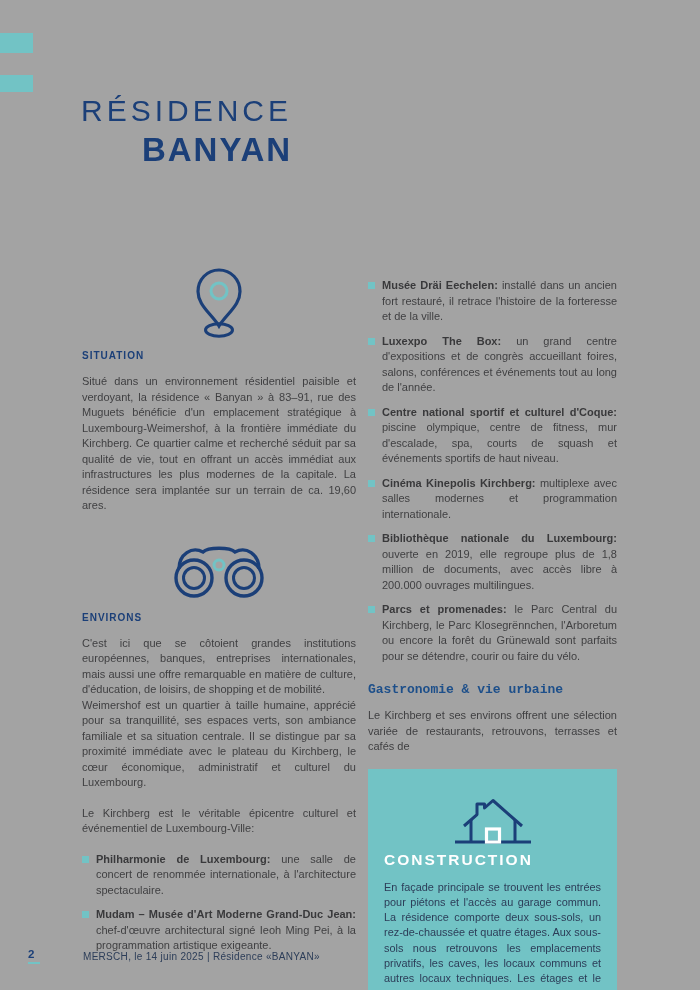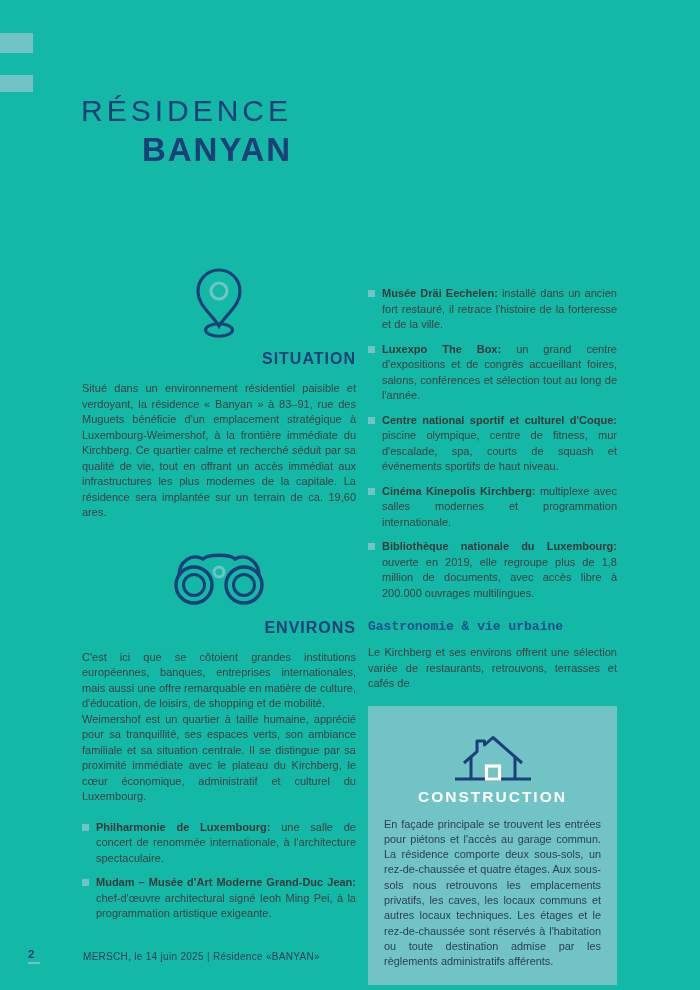--- a/index.html
+++ b/index.html
@@ -1,51 +1,51 @@
 <!DOCTYPE html>
 <html lang="fr"><head>
 <meta charset="utf-8">
 <style>
   html,body{margin:0;padding:0;background:#e7e6e4;}
   .page{
     position:relative;width:700px;height:990px;margin:0 auto;
-    background:#14b8a6;overflow:hidden;
+    background:#a3a3a3;overflow:hidden;
     font-family:"Liberation Sans",sans-serif;color:#3f3f41;
   }
   
   .bar{position:absolute;left:0;width:33px;background:#72c3c5;}
   .bar-1{top:33px;height:20px;}
   .bar-2{top:75px;height:17px;}
   
   .title{position:absolute;left:81px;top:94px;color:#1b3f78;}
   .title-line1{font-size:30px;font-weight:400;letter-spacing:4px;line-height:34px;}
   .title-line2{font-size:33px;font-weight:700;letter-spacing:2px;line-height:38px;margin-top:3px;text-align:right;}
   
   .columns{position:absolute;left:82px;top:266px;display:flex;gap:12px;}
   .col-left{width:274px;}
   .col-right{width:249px;padding-top:12px;}
   .body-text{font-size:11px;line-height:15.5px;text-align:justify;margin:0;}
   .mb{margin-bottom:15px;}
   .section-heading{
-    font-size:16px;font-weight:700;letter-spacing:1px;color:#1b3f78;
-    text-align:right;margin:0 0 13px;
+    font-size:10px;font-weight:700;letter-spacing:1px;color:#1b3f78;
+    text-align:left;margin:0 0 13px;
   }
   .sub-heading{font-size:13px;font-weight:700;color:#1d4f8a;margin:18px 0 11px;font-family:Liberation Mono, monospace;}
   .icon-wrap{display:flex;justify-content:center;margin:0 0 12px;}
   .icon-wrap.env{margin-top:24px;}
   .bullets{list-style:none;margin:0;padding:0;}
-  .bullets li{display:flex;margin:8px 0 9px;}
+  .bullets li{display:flex;margin:0 0 9px;}
   .marker{flex:0 0 auto;width:7px;height:7px;background:#72c3c5;margin:4px 7px 0 0;}
   .bullets b{color:#39393b;}
   
   .construction{background:#72c3c5;margin-top:14px;padding:14px 16px 16px;}
   .construction .icon-wrap{margin:2px 0 4px;}
   .construction-heading{
     font-size:15.5px;font-weight:700;letter-spacing:2px;color:#ffffff;
-    text-align:center;margin:2px 0 11px;
+    margin:2px 0 11px;
   }
   .construction .body-text{color:#2c3d58;font-size:10.9px;line-height:15.3px;}
   
   .page-number{position:absolute;left:28px;top:948px;color:#1b3f78;font-size:11.5px;font-weight:700;}
   .page-number-underline{width:12px;height:2px;background:#72c3c5;margin-top:2px;}
   .footer-text{position:absolute;left:83px;top:951px;color:#2c3d58;font-size:10px;letter-spacing:0.3px;}
   svg{display:block;}
 </style>
 </head>
 <body>
@@ -81,53 +81,58 @@
           <circle cx="23" cy="40" r="10.5" stroke="#1b3f78" stroke-width="3"></circle>
           <circle cx="73" cy="40" r="18" stroke="#1b3f78" stroke-width="3.4"></circle>
           <circle cx="73" cy="40" r="10.5" stroke="#1b3f78" stroke-width="3"></circle>
           <circle cx="48" cy="27" r="5" stroke="#72c3c5" stroke-width="3"></circle>
         </svg>
       </div>
       <h2 class="section-heading">ENVIRONS</h2>
       <p class="body-text">C'est ici que se côtoient grandes institutions européennes, banques, entreprises internationales, mais aussi une offre remarquable en matière de culture, d'éducation, de loisirs, de shopping et de mobilité.</p>
       <p class="body-text mb">Weimershof est un quartier à taille humaine, apprécié pour sa tranquillité, ses espaces verts, son ambiance familiale et sa situation centrale. Il se distingue par sa proximité immédiate avec le plateau du Kirchberg, le cœur économique, administratif et culturel du Luxembourg.</p>
 
+      <p class="body-text mb">Le Kirchberg est le véritable épicentre culturel et événementiel de Luxembourg-Ville:</p>
       <ul class="bullets">
         <li>
           <span class="marker"></span>
           <p class="body-text"><b>Philharmonie de Luxembourg:</b> <span>une salle de concert de renommée internationale, à l'architecture spectaculaire.</span></p>
         </li>
         <li>
           <span class="marker"></span>
           <p class="body-text"><b>Mudam – Musée d'Art Moderne Grand-Duc Jean:</b> <span>chef-d'œuvre architectural signé Ieoh Ming Pei, à la programmation artistique exigeante.</span></p>
         </li>
       </ul>
     </div>
 
     <div class="col-right">
       <ul class="bullets">
         <li>
           <span class="marker"></span>
           <p class="body-text"><b>Musée Dräi Eechelen:</b> <span>installé dans un ancien fort restauré, il retrace l'histoire de la forteresse et de la ville.</span></p>
         </li>
         <li>
           <span class="marker"></span>
-          <p class="body-text"><b>Luxexpo The Box:</b> <span>un grand centre d'expositions et de congrès accueillant foires, salons, conférences et sélection tout au long de l'année.</span></p>
+          <p class="body-text"><b>Luxexpo The Box:</b> <span>un grand centre d'expositions et de congrès accueillant foires, salons, conférences et événements tout au long de l'année.</span></p>
         </li>
         <li>
           <span class="marker"></span>
           <p class="body-text"><b>Centre national sportif et culturel d'Coque:</b> <span>piscine olympique, centre de fitness, mur d'escalade, spa, courts de squash et événements sportifs de haut niveau.</span></p>
         </li>
         <li>
           <span class="marker"></span>
           <p class="body-text"><b>Cinéma Kinepolis Kirchberg:</b> <span>multiplexe avec salles modernes et programmation internationale.</span></p>
         </li>
         <li>
           <span class="marker"></span>
           <p class="body-text"><b>Bibliothèque nationale du Luxembourg:</b> <span>ouverte en 2019, elle regroupe plus de 1,8 million de documents, avec accès libre à 200.000 ouvrages multilingues.</span></p>
+        </li>
+        <li>
+          <span class="marker"></span>
+          <p class="body-text"><b>Parcs et promenades:</b> <span>le Parc Central du Kirchberg, le Parc Klosegrënnchen, l'Arboretum ou encore la forêt du Grünewald sont parfaits pour se détendre, courir ou faire du vélo.</span></p>
         </li>
       </ul>
 
       <h3 class="sub-heading">Gastronomie &amp; vie urbaine</h3>
       <p class="body-text">Le Kirchberg et ses environs offrent une sélection variée de restaurants, retrouvons, terrasses et cafés de</p>
 
       <div class="construction">
         <div class="icon-wrap">
           <svg width="92" height="62" viewBox="0 0 92 62" fill="none" xmlns="http://www.w3.org/2000/svg">
             <path d="M8,57 L84,57" stroke="#1b3f78" stroke-width="3"></path>

